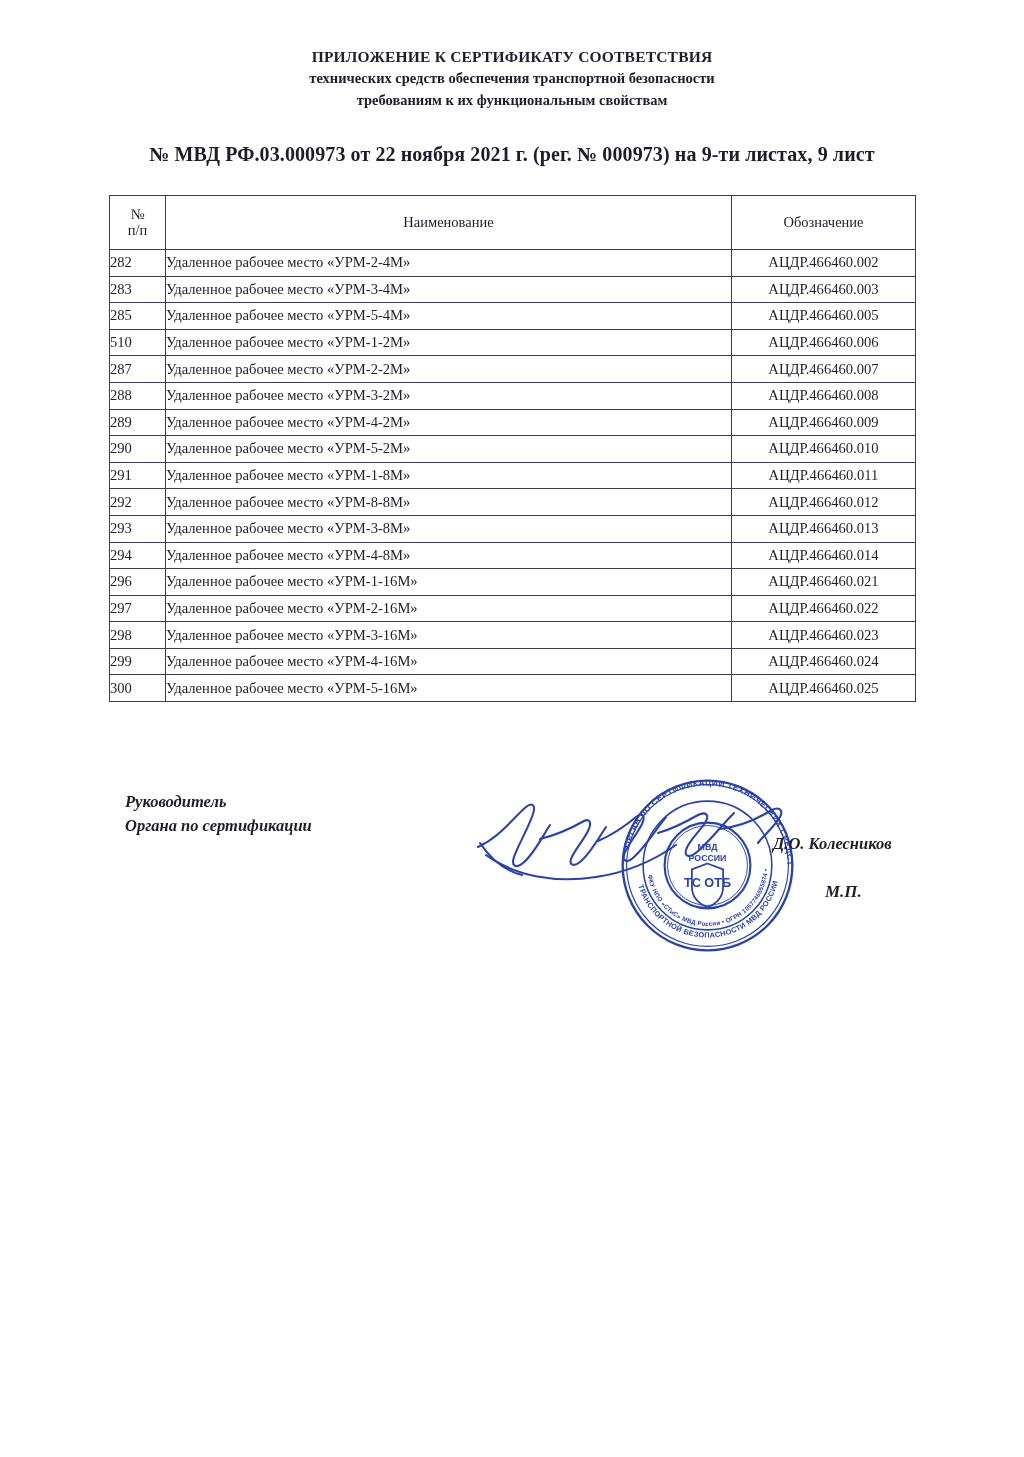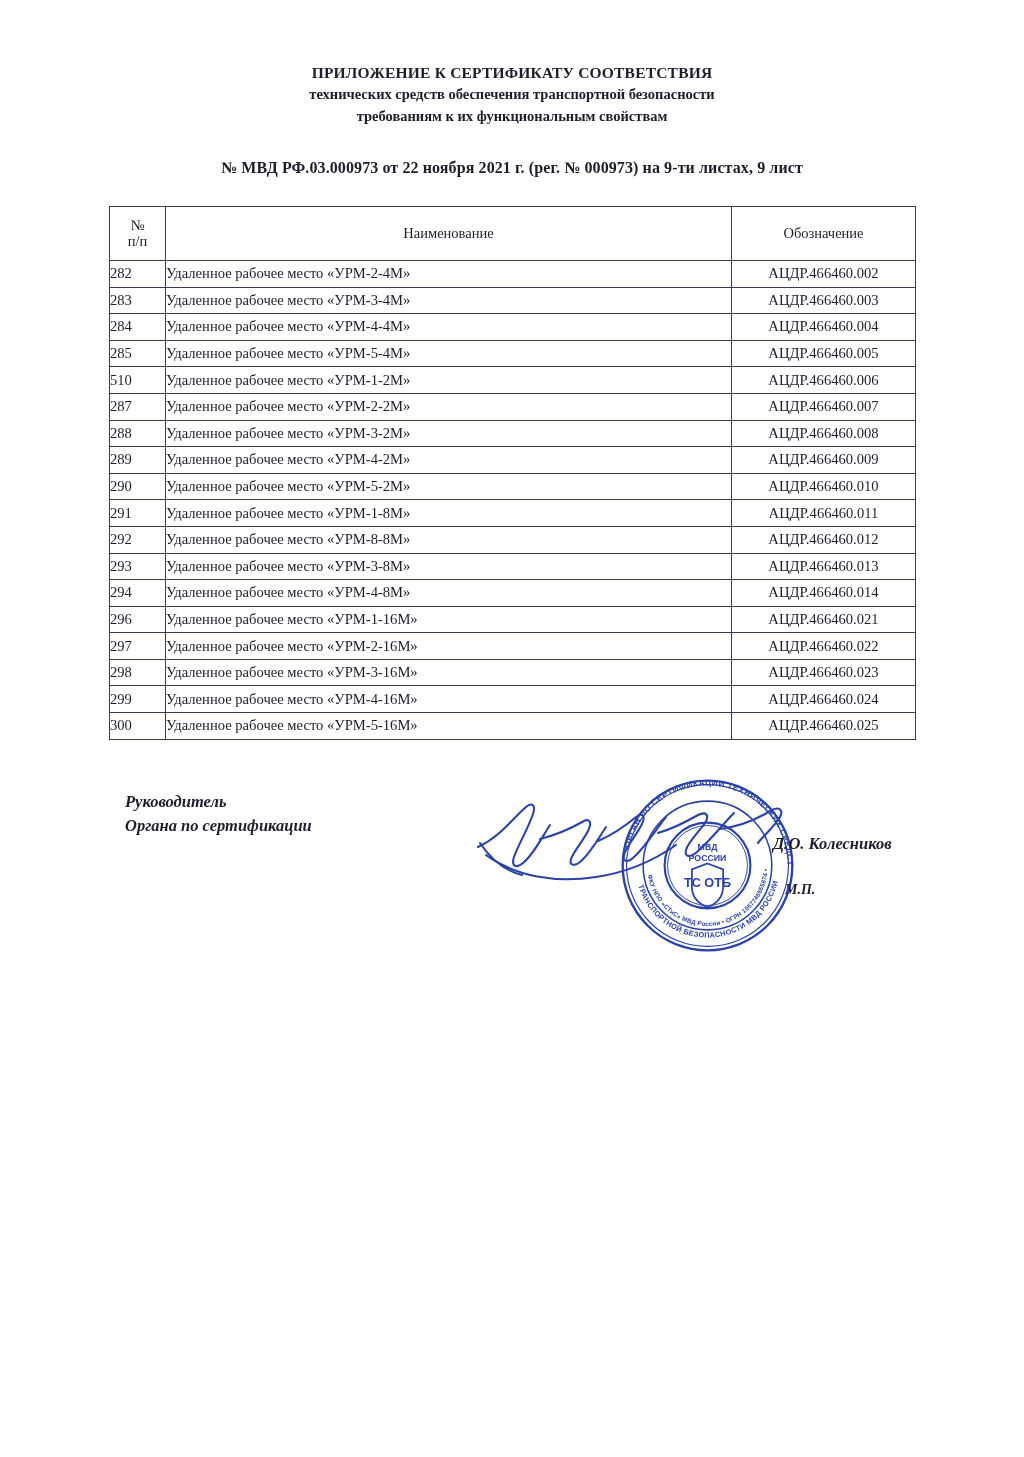--- a/index.html
+++ b/index.html
@@ -11,42 +11,42 @@
     width: 1024px;
     height: 1457px;
     position: relative;
     font-family: "Liberation Serif", "DejaVu Serif", serif;
     color: #1d1d2b;
     overflow: hidden;
   }
   .page {
     position: absolute;
     inset: 0;
-    padding: 16px;
+    padding: 0;
   }
 
   
   .doc-header {
     text-align: center;
     margin-top: 46px;
   }
   .doc-header .title-main {
     font-size: 15.5px;
     font-weight: bold;
     letter-spacing: 0.2px;
     line-height: 1.45;
   }
   .doc-header .title-sub {
     font-size: 14.5px;
     font-weight: bold;
     line-height: 1.5;
   }
   .cert-line {
     text-align: center;
-    font-size: 16px;
+    font-size: 20px;
     font-weight: bold;
     margin-top: 31px;
     letter-spacing: 0.1px;
   }
 
   
   .table-wrap {
     margin: 29px auto 0 auto;
     width: 806px;
   }
@@ -110,25 +110,25 @@
     position: absolute;
     left: 648px;
     top: 44px;
     font-style: italic;
     font-weight: bold;
     font-size: 16.5px;
     white-space: nowrap;
   }
   .sign-mp {
     position: absolute;
-    left: 660px;
+    left: 700px;
     top: 92px;
     font-style: italic;
     font-weight: bold;
-    font-size: 14px;
+    font-size: 17px;
     text-align: right;
   }
 
   
   .signature-svg {
     position: absolute;
     left: 345px;
     top: -5px;
     width: 330px;
     height: 110px;
@@ -179,25 +179,20 @@
             <td class="cell-num">282</td>
             <td class="cell-name">Удаленное рабочее место «УРМ-2-4М»</td>
             <td class="cell-desig">АЦДР.466460.002</td>
           </tr>
           <tr>
             <td class="cell-num">283</td>
             <td class="cell-name">Удаленное рабочее место «УРМ-3-4М»</td>
             <td class="cell-desig">АЦДР.466460.003</td>
           </tr>
           <tr>
-            <td class="cell-num">284</td>
-            <td class="cell-name">Удаленное рабочее место «УРМ-4-4М»</td>
-            <td class="cell-desig">АЦДР.466460.004</td>
-          </tr>
-          <tr>
             <td class="cell-num">285</td>
             <td class="cell-name">Удаленное рабочее место «УРМ-5-4М»</td>
             <td class="cell-desig">АЦДР.466460.005</td>
           </tr>
           <tr>
             <td class="cell-num">510</td>
             <td class="cell-name">Удаленное рабочее место «УРМ-1-2М»</td>
             <td class="cell-desig">АЦДР.466460.006</td>
           </tr>
           <tr>

